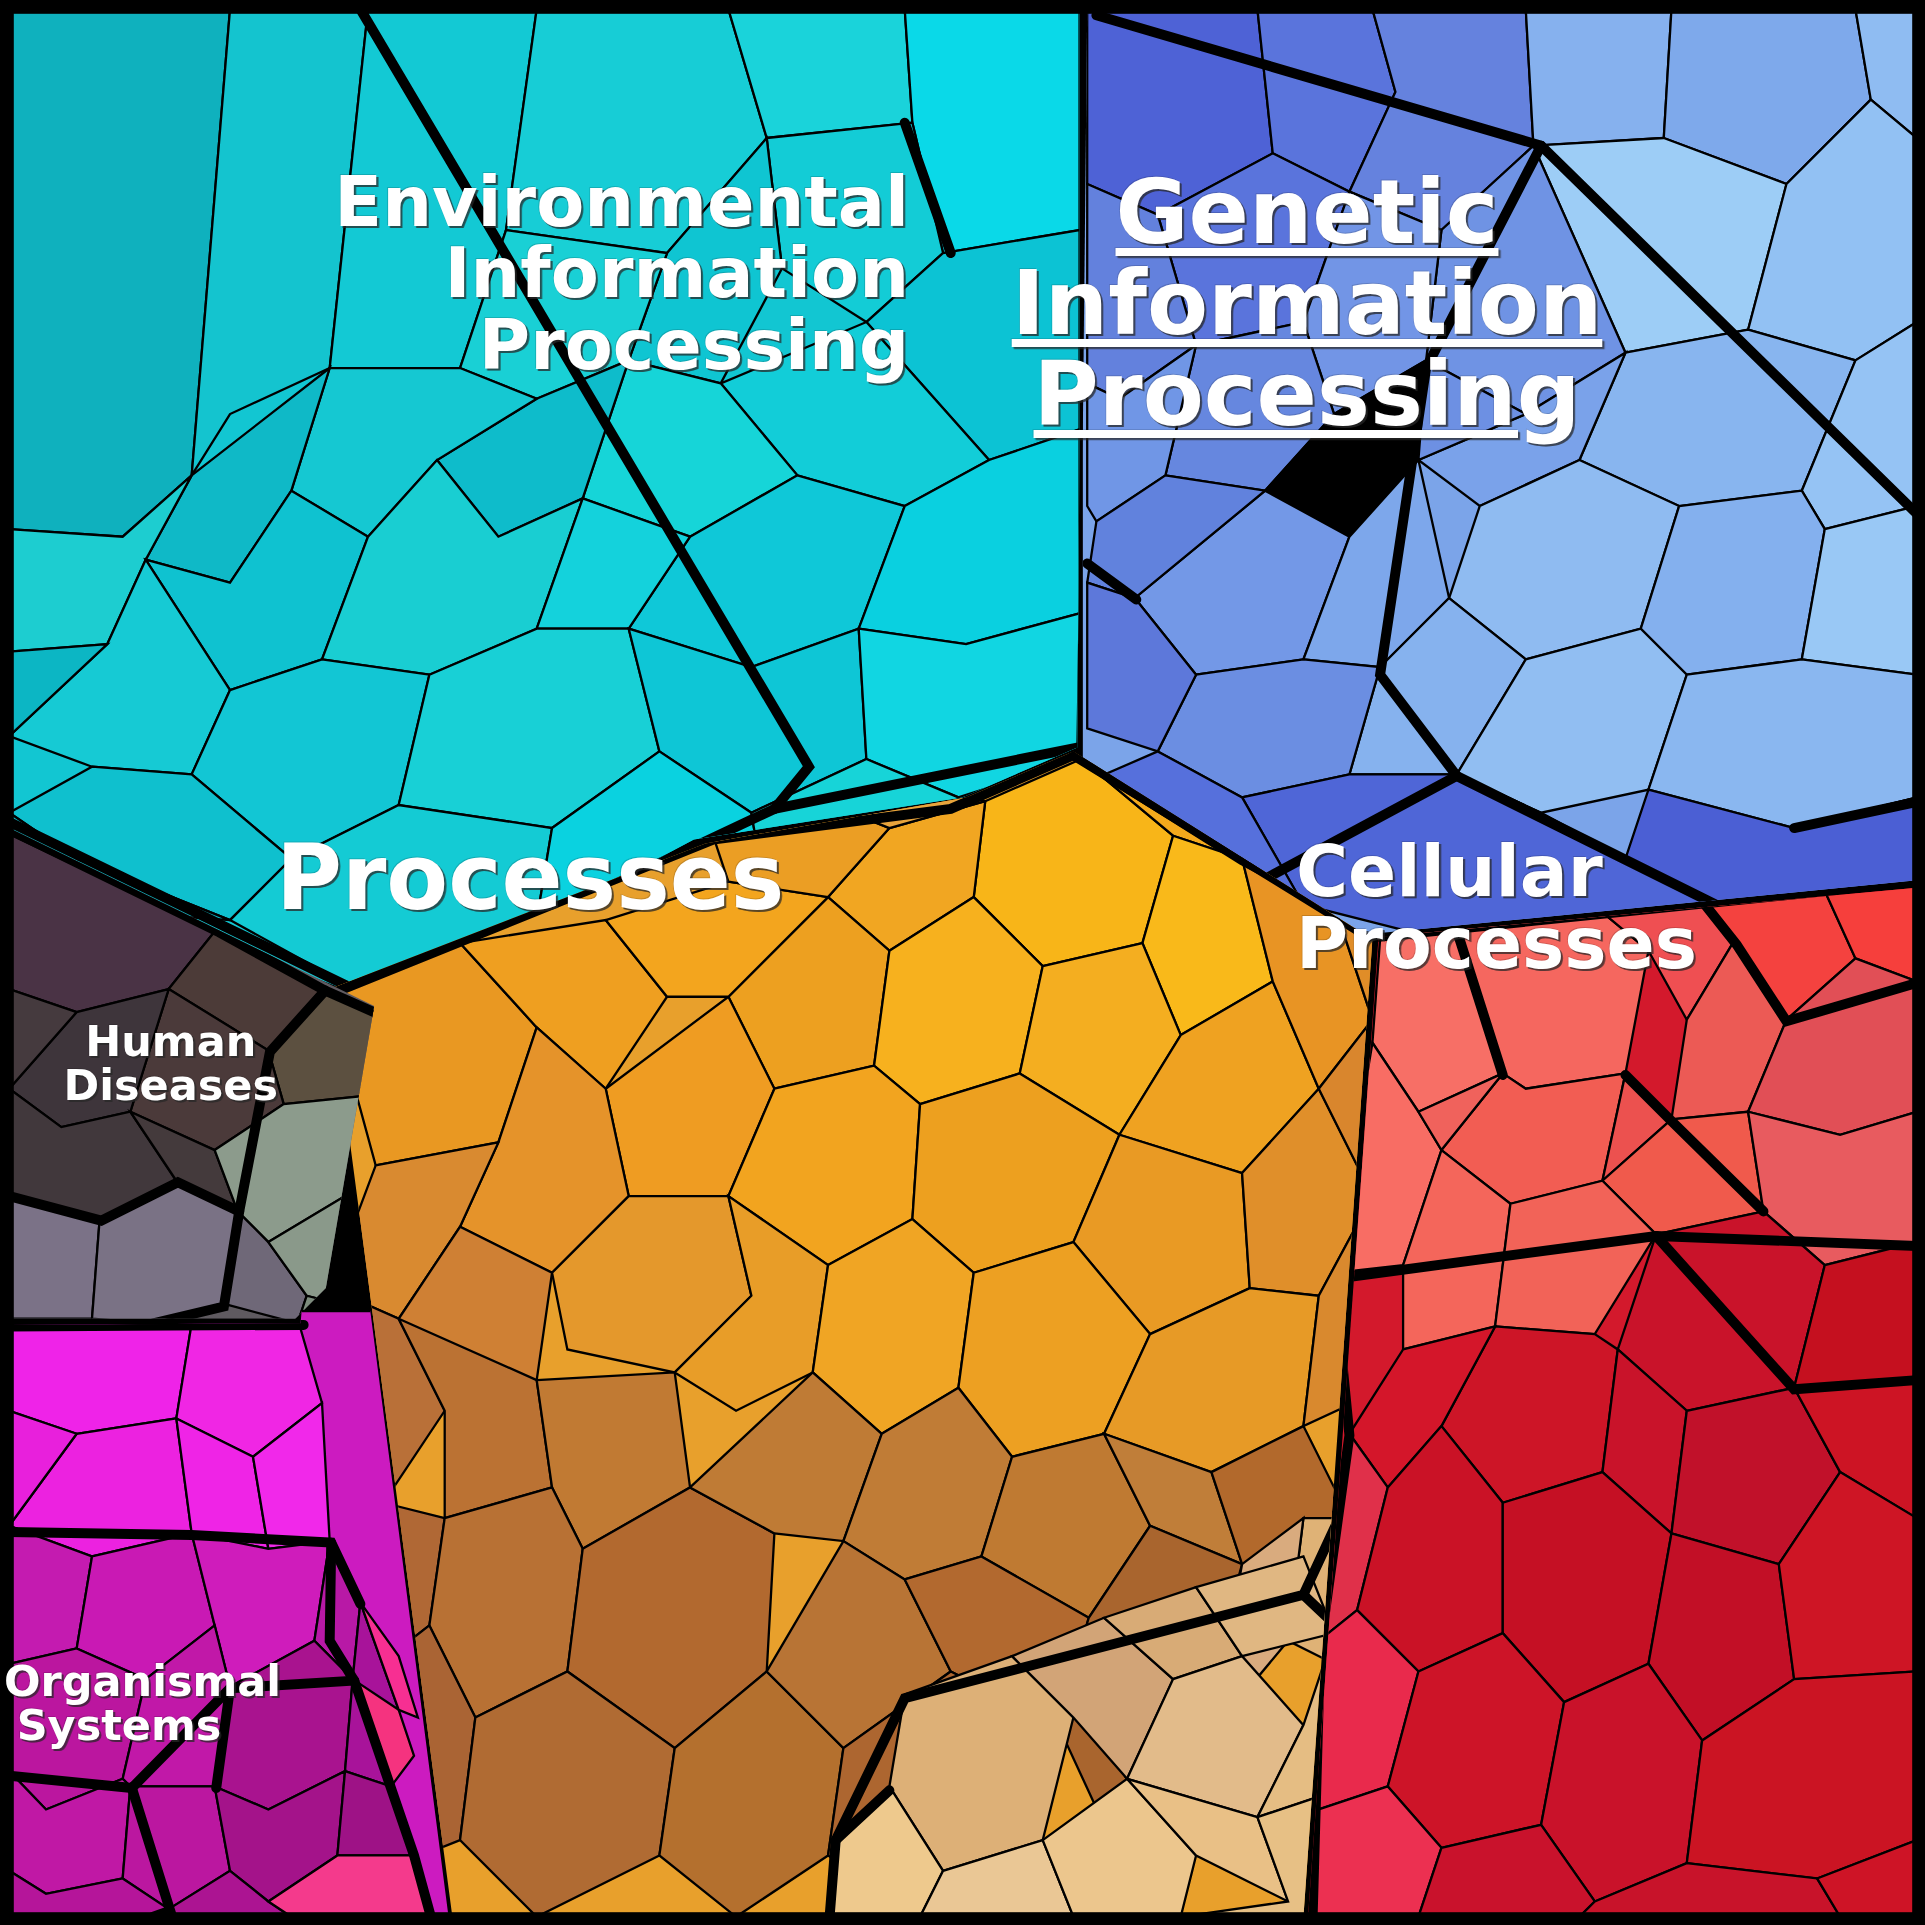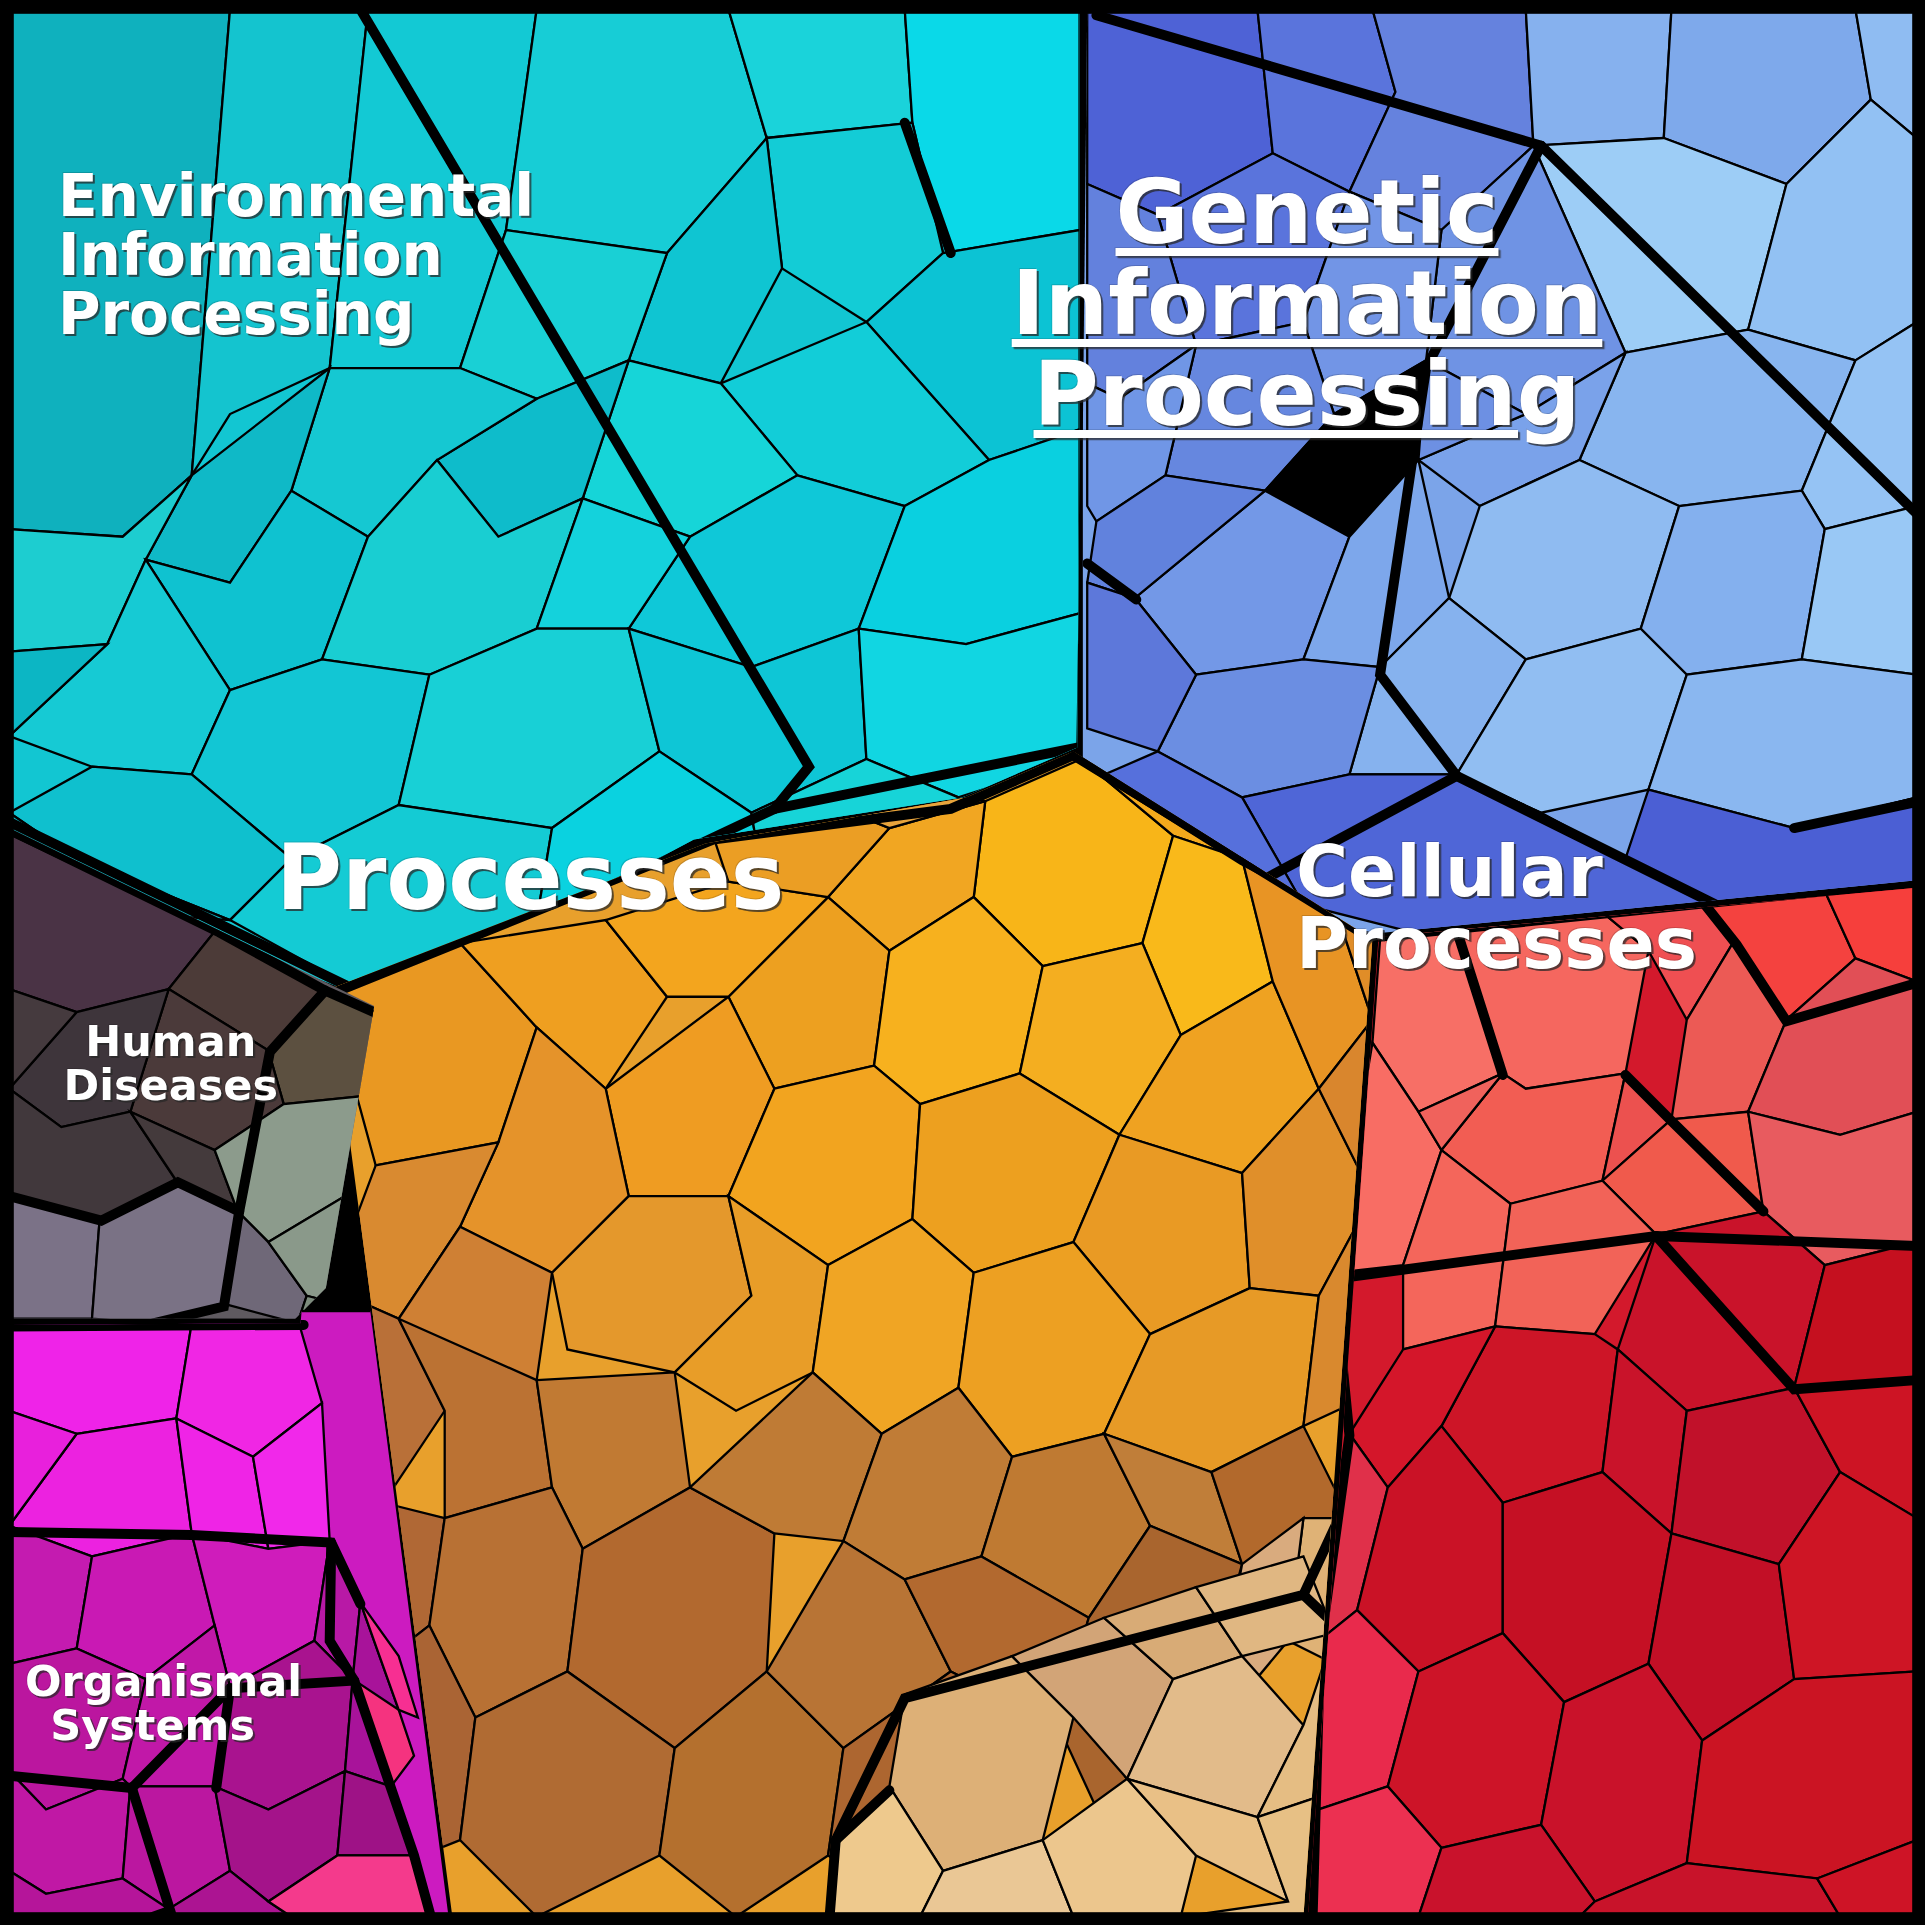--- a/index.html
+++ b/index.html
@@ -27,27 +27,27 @@
     color: #ffffff;
     font-weight: bold;
     line-height: 1.02;
     white-space: pre-line;
     pointer-events: none;
     text-shadow:
        2.3px 2.3px 0 rgba(40,40,40,0.55),
        1.5px 1.5px 0 rgba(40,40,40,0.45),
       -0.8px -0.8px 0 rgba(0,0,0,0.15);
   }
-  .lbl-env   { left: 58px;   top: 167px;  font-size: 58px; text-align: left; width: 851px; }
+  .lbl-env   { left: 58px;   top: 167px;  font-size: 70px; text-align: right; width: 851px; }
   .lbl-gen   { left: 690px;  top: 167px;  font-size: 89px; text-align: center; width: 1234px; text-decoration: underline; }
   .lbl-met   { left: 276px;  top: 832px; font-size: 90px; text-align: left;   width: 767px; }
   .lbl-cell  { left: 1296px; top: 836px; font-size: 71px;  width: 629px; }
   .lbl-hd    { left: 15.3px;   top: 1020px; font-size: 43px;  text-align: center; width: 215px; padding-left: 48px; }
   .lbl-os    { left: 7.7px;   top: 1014px; font-size: 43px;  text-align: center; width: 230px; }
-  .lbl-os    { left: 25px;   top: 1660px; font-size: 43px;  text-align: right; width: 230px; }
+  .lbl-os    { left: 4px;   top: 1660px; font-size: 43px;  text-align: center; width: 230px; }
 </style>
 </head>
 <body>
 
 <div id="stage">
 
   <svg id="voronoi" viewBox="0 0 2512 2512">
     <defs>
       <clipPath id="clipEnv">
           <path d="M12,12 L1408,12 L1408,585 L1405,975 L1255,1040 L905,1095 L500,1310 L12,1120 Z"></path>

